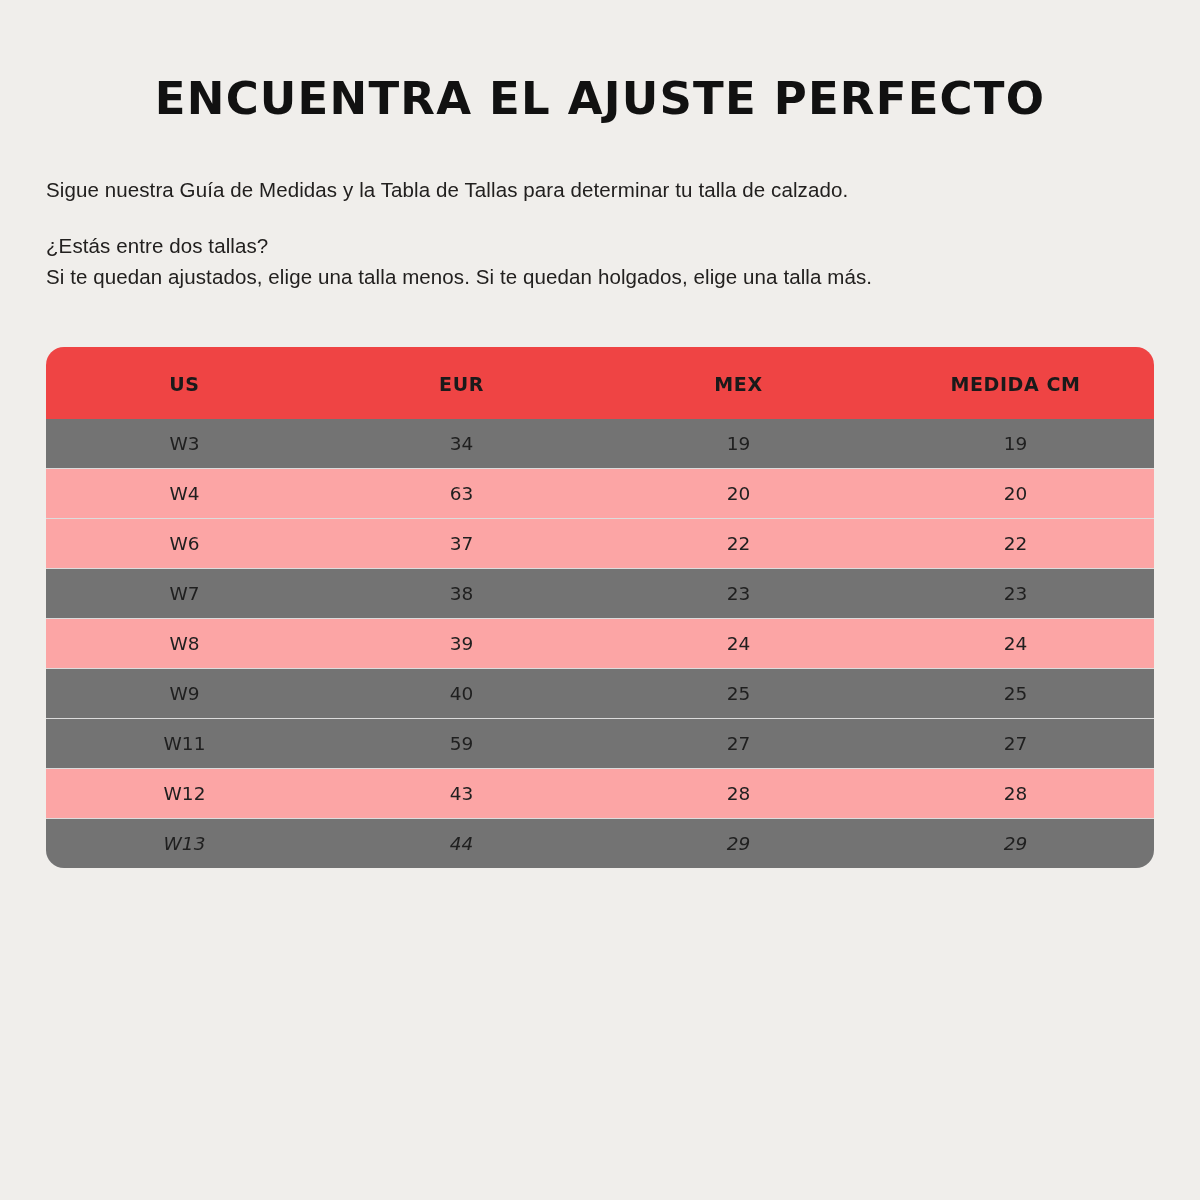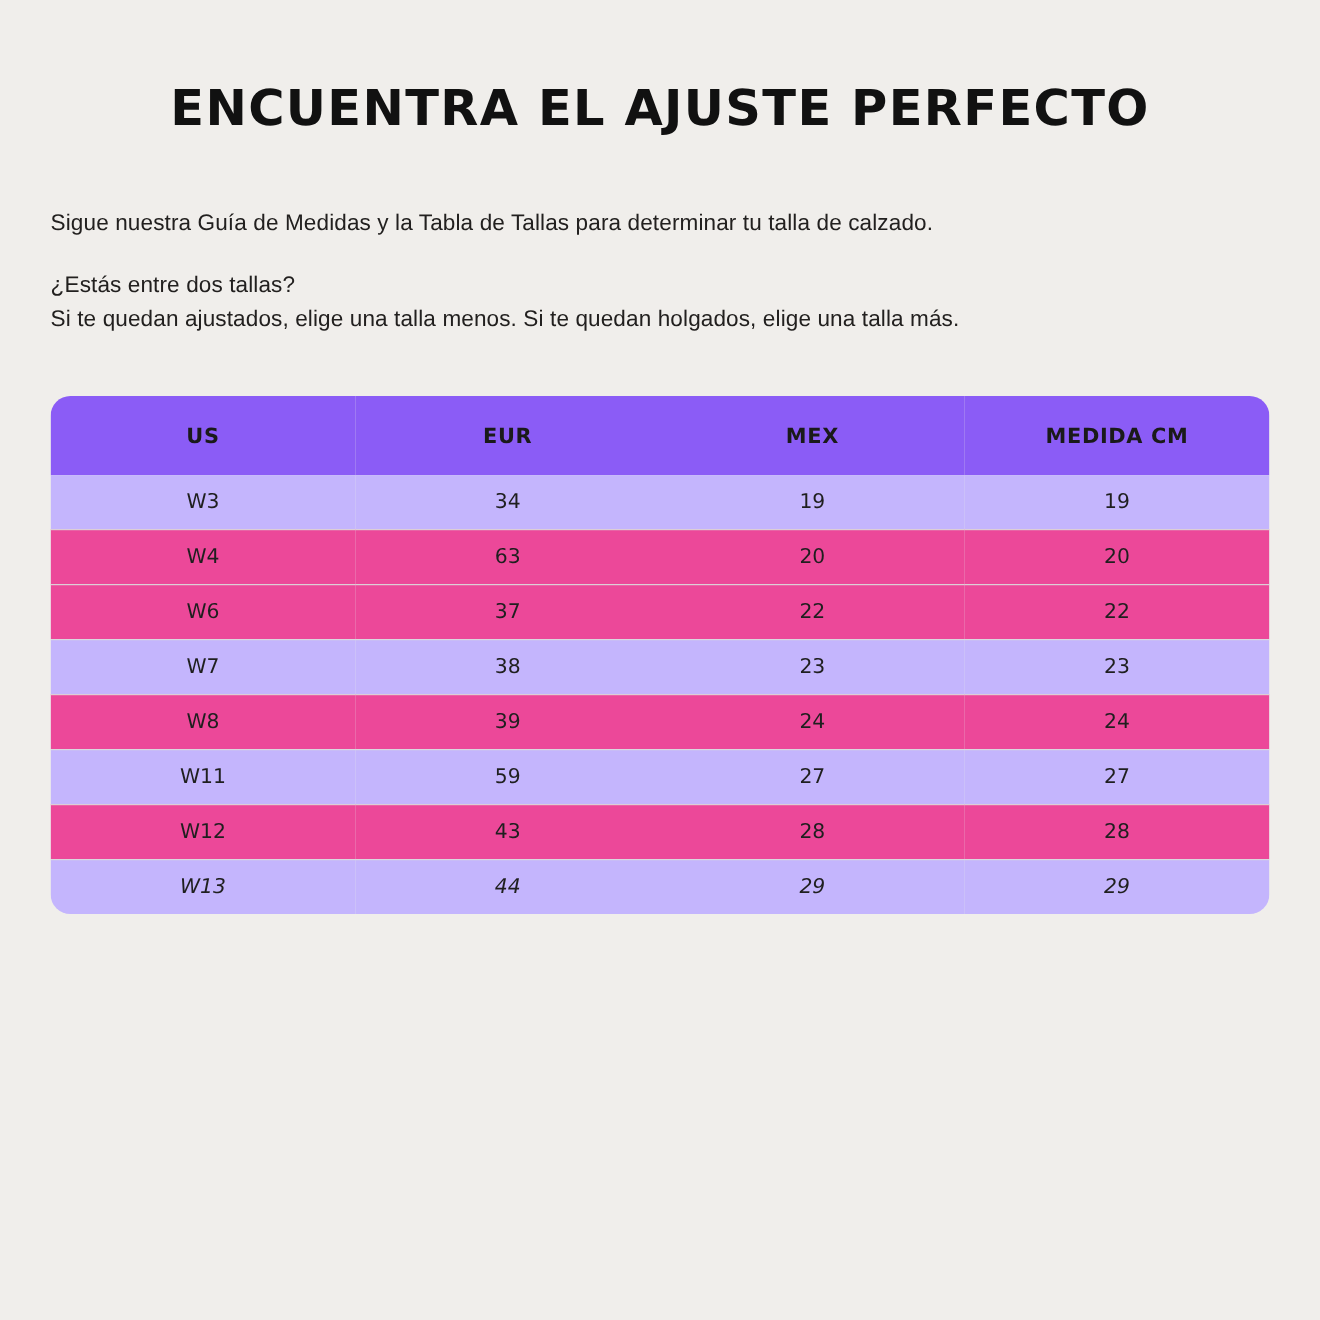--- a/index.html
+++ b/index.html
@@ -27,21 +27,21 @@
     text-align: center;
     font-family: "DejaVu Sans", sans-serif;
     font-weight: 700;
     font-size: 45px;
     letter-spacing: 1.2px;
     color: #111111;
     text-transform: uppercase;
     line-height: 1.1;
   }
   .intro {
-    margin-top: 64px;
+    margin-top: 51px;
     font-size: 20.5px;
     line-height: 1.5;
     color: #22201f;
     letter-spacing: 0.1px;
   }
   .intro p {
     margin: 0;
   }
   .intro .gap {
     height: 26px;
@@ -51,43 +51,43 @@
     background: #ececec;
     border-radius: 18px;
     overflow: hidden;
   }
   table {
     width: 100%;
     border-collapse: collapse;
     table-layout: fixed;
   }
   thead th {
-    background: #8b5cf6;
+    background: #ef4444;
     font-family: "DejaVu Sans", sans-serif;
     font-weight: 700;
     font-size: 19px;
     letter-spacing: 0.6px;
     color: #1a1a1a;
     padding: 26px 0 24px 0;
     text-align: center;
   }
   tbody td {
     font-family: "DejaVu Sans", sans-serif;
     font-weight: 400;
     font-size: 18.5px;
     color: #1f1f1f;
     text-align: center;
     padding: 14px 0 14px 0;
     height: 20px;
   }
   tbody tr.odd td {
-    background: #c4b5fd;
+    background: #737373;
   }
   tbody tr.even td {
-    background: #ec4899;
+    background: #fca5a5;
   }
   tbody tr td {
     border-bottom: 1px solid #dcdcdc;
   }
   tbody tr:last-child td {
     border-bottom: none;
     font-style: italic;
   }
 </style>
 </head>
@@ -139,20 +139,26 @@
           <td>23</td>
           <td>23</td>
         </tr>
         <tr class="even">
           <td>W8</td>
           <td>39</td>
           <td>24</td>
           <td>24</td>
         </tr>
         <tr class="odd">
+          <td>W9</td>
+          <td>40</td>
+          <td>25</td>
+          <td>25</td>
+        </tr>
+        <tr class="odd">
           <td>W11</td>
           <td>59</td>
           <td>27</td>
           <td>27</td>
         </tr>
         <tr class="even">
           <td>W12</td>
           <td>43</td>
           <td>28</td>
           <td>28</td>

